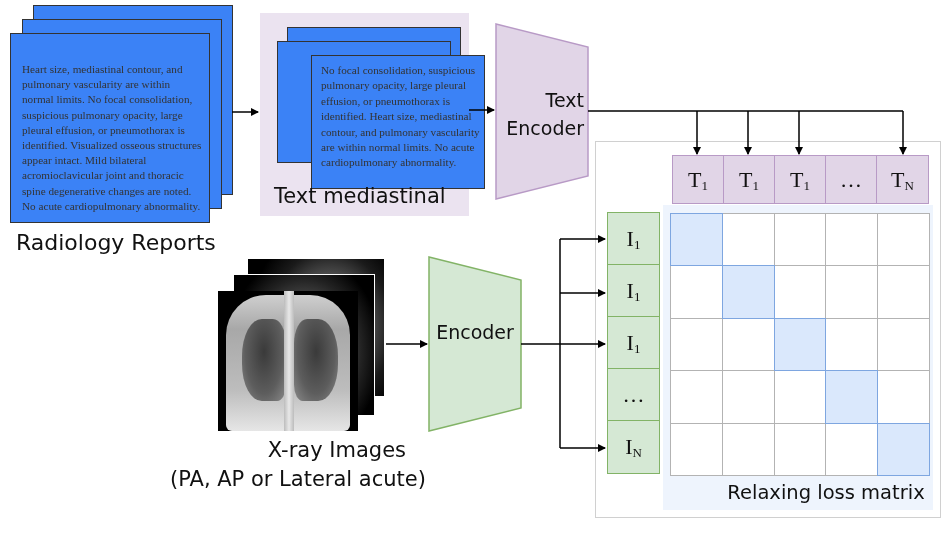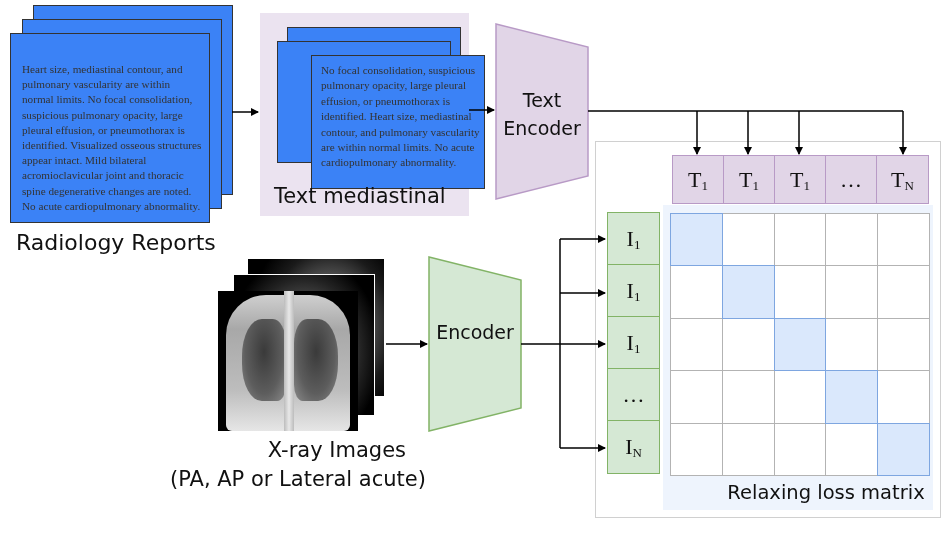--- a/index.html
+++ b/index.html
@@ -67,21 +67,21 @@
   <line x1="386" y1="344" x2="427" y2="344" stroke="#000" stroke-width="1.5" marker-end="url(#ah)"></line>
 
   <line x1="521" y1="344" x2="560" y2="344" stroke="#000" stroke-width="1.5"></line>
   <line x1="560" y1="239" x2="560" y2="448" stroke="#000" stroke-width="1.5"></line>
   <line x1="560" y1="239" x2="605" y2="239" stroke="#000" stroke-width="1.5" marker-end="url(#ah)"></line>
   <line x1="560" y1="293" x2="605" y2="293" stroke="#000" stroke-width="1.5" marker-end="url(#ah)"></line>
   <line x1="560" y1="344" x2="605" y2="344" stroke="#000" stroke-width="1.5" marker-end="url(#ah)"></line>
   <line x1="560" y1="448" x2="605" y2="448" stroke="#000" stroke-width="1.5" marker-end="url(#ah)"></line>
 </svg>
 
-<div class="label abs" style="left:500px;top:86px;width:84px;text-align:center;font-size:19px;line-height:28px;">
+<div class="label abs" style="left:500px;top:86px;width:84px;text-align:right;font-size:19px;line-height:28px;">
   <div>Text</div>
   <div>Encoder</div>
 </div>
 <div class="label abs" style="left:432px;top:318px;width:86px;text-align:center;font-size:19px;line-height:28px;">
   <div>Encoder</div>
 </div>
 
 <div>
   <div class="xray" style="left:248px;top:259px;width:136px;height:137px;background:radial-gradient(ellipse 60% 75% at 60% 50%, #9a9a9a 0%, #5a5a5a 45%, #1a1a1a 75%, #000 100%);"></div>
   <div class="xray" style="left:233px;top:274px;width:140px;height:140px;background:radial-gradient(ellipse 55% 70% at 50% 55%, #8f8f8f 0%, #555 45%, #222 75%, #000 100%);border:1px solid #fff;"></div>

